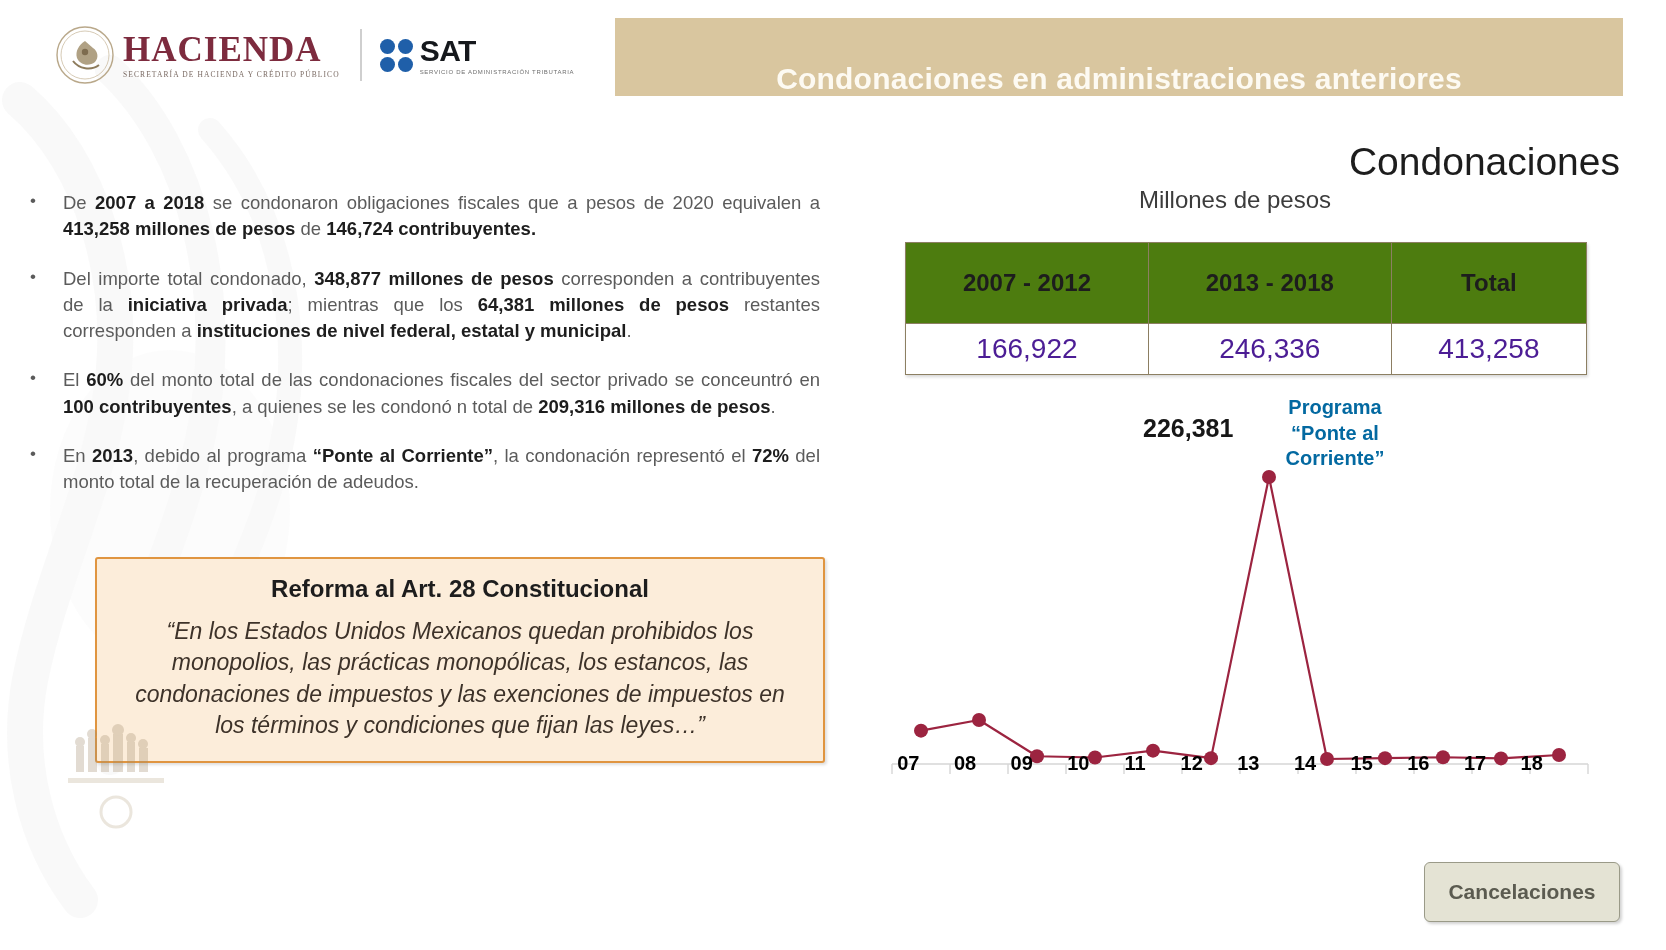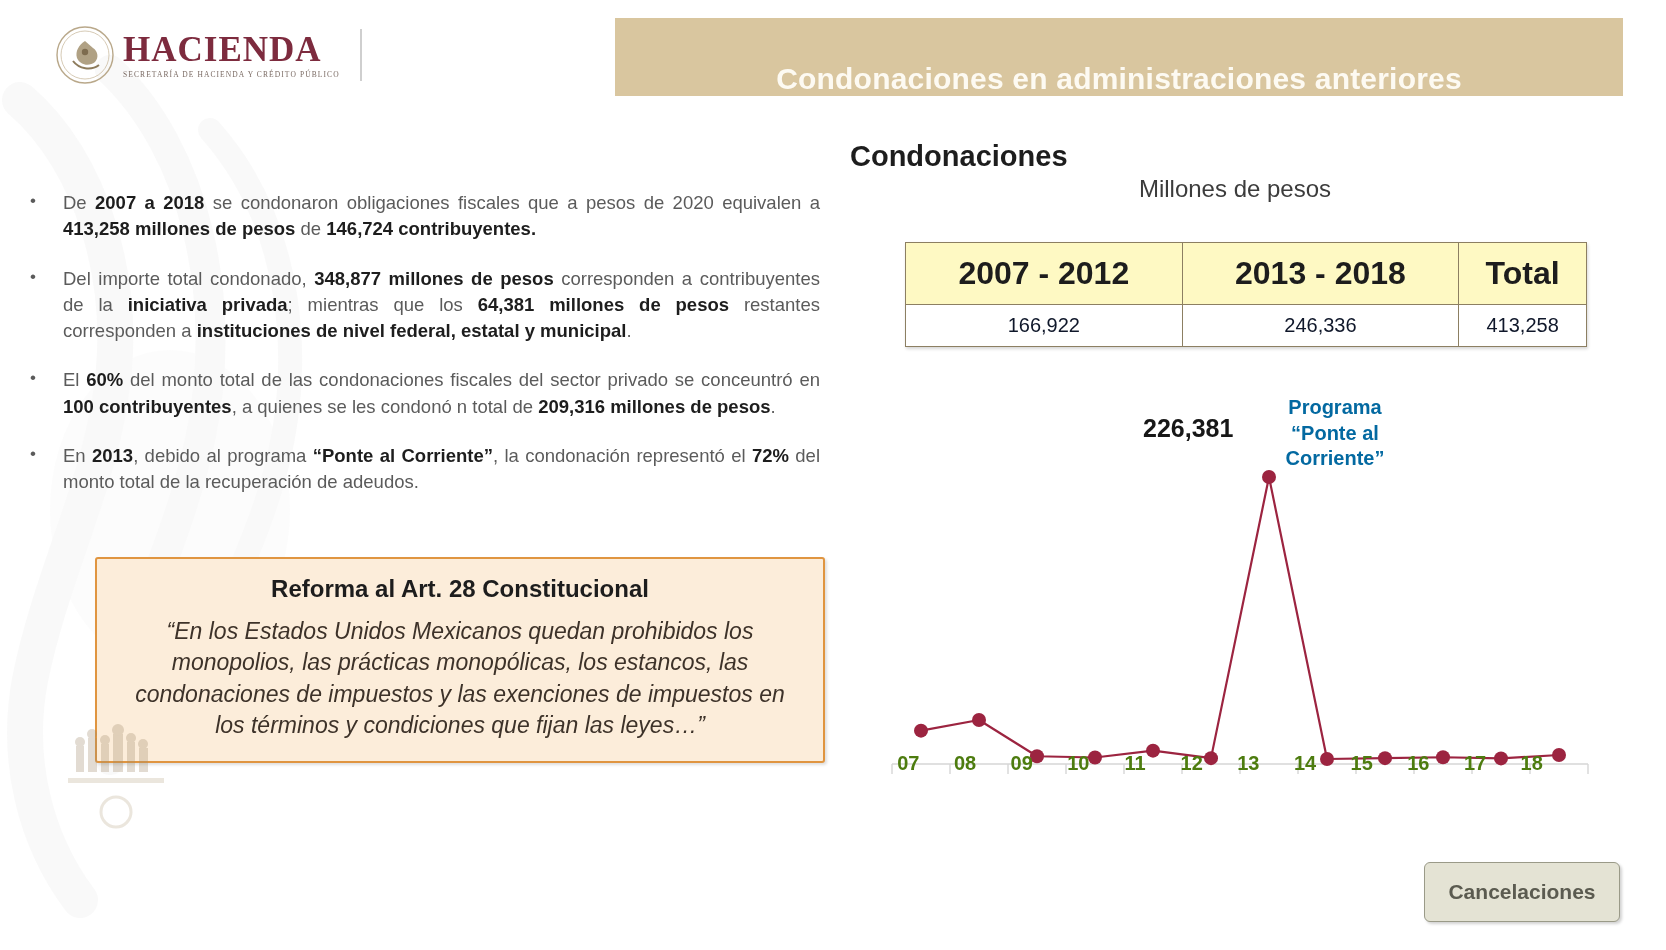--- a/index.html
+++ b/index.html
@@ -126,48 +126,48 @@
     line-height: 1.36;
   }
 
   
   .right-col {
     position: absolute;
     left: 880px; top: 140px;
     width: 740px;
   }
   .chart-title {
-    text-align: left;
-    font-size: 29px; font-weight: 700; color: #1d1d1d;
+    text-align: right;
+    font-size: 39px; font-weight: 400; color: #1d1d1d;
     margin-left: -30px;
   }
   .chart-subtitle {
     text-align: center;
     font-size: 24px; color: #3c3c3c; font-weight: 400;
     margin-top: 2px; margin-left: -30px;
   }
 
   table.cond-table {
     position: absolute;
     left: 905px; top: 242px;
     width: 682px;
     border-collapse: collapse;
     box-shadow: 1px 2px 3px rgba(0,0,0,0.16);
   }
   table.cond-table th {
-    background: #fef9c3;
+    background: #4d7c0f;
     border: 1px solid #8c7f62;
-    font-size: 32px; font-weight: 700; color: #1d1d1d;
-    padding: 12px 4px;
+    font-size: 24px; font-weight: 700; color: #1d1d1d;
+    padding: 26px 4px;
     text-align: center;
   }
   table.cond-table td {
     background: #ffffff;
     border: 1px solid #8c7f62;
-    font-size: 20px; color: #0f172a; font-weight: 400;
+    font-size: 28px; color: #4c1d95; font-weight: 400;
     padding: 9px 4px;
     text-align: center;
   }
 
   
   .chart-wrap {
     position: absolute;
     left: 880px; top: 390px;
     width: 720px; height: 400px;
   }
@@ -190,21 +190,21 @@
 
   .xaxis-labels {
     position: absolute;
     left: 880px; top: 752px;
     width: 680px;
     display: flex;
   }
   .xaxis-labels span {
     flex: 1 1 0;
     text-align: center;
-    font-size: 20px; font-weight: 700; color: #4d7c0f;
+    font-size: 20px; font-weight: 700; color: #000000;
   }
 
   .btn-cancelaciones {
     position: absolute;
     left: 1424px; top: 862px;
     width: 196px; height: 60px;
     background: #e4e3d4;
     border: 1.5px solid #9a9a88;
     border-radius: 6px;
     display: flex; align-items: center; justify-content: center;
@@ -245,20 +245,32 @@
         <path d="M30 16 C 24 20, 20 26, 22 33 C 25 40, 34 42, 40 37 C 44 33, 43 26, 38 23 Z" fill="#a2906f" opacity="0.85"></path>
         <path d="M18 36 C 24 44, 36 46, 44 40" stroke="#8d7b5c" stroke-width="2" fill="none"></path>
         <circle cx="30" cy="27" r="3.2" fill="#7e6c4f"></circle>
       </svg>
     </div>
     <div class="hac-words">
       <div class="hac-title">HACIENDA</div>
       <div class="hac-sub">SECRETARÍA DE HACIENDA Y CRÉDITO PÚBLICO</div>
     </div>
     <div class="divider-bar"></div>
+    <div class="sat-block">
+      <div class="sat-dots">
+        <i></i>
+          <i></i>
+          <i></i>
+          <i></i>
+      </div>
+      <div class="sat-words">
+        <div class="sat-title">SAT</div>
+        <div class="sat-sub">SERVICIO DE ADMINISTRACIÓN TRIBUTARIA</div>
+      </div>
+    </div>
   </div>
 
   <div class="header-banner">
     <div class="title">Condonaciones en administraciones anteriores</div>
   </div>
 
   <div class="left-col">
     <ul class="bullets" id="bullets">
         <li><span>De </span><b>2007 a 2018</b><span> se condonaron obligaciones fiscales que a pesos de 2020 equivalen a </span><b>413,258 millones de pesos</b><span> de </span><b>146,724 contribuyentes.</b></li>
         <li><span>Del importe total condonado, </span><b>348,877 millones de pesos</b><span> corresponden a contribuyentes de la </span><b>iniciativa privada</b><span>; mientras que los </span><b>64,381 millones de pesos</b><span> restantes corresponden a </span><b>instituciones de nivel federal, estatal y municipal</b><span>.</span></li>

